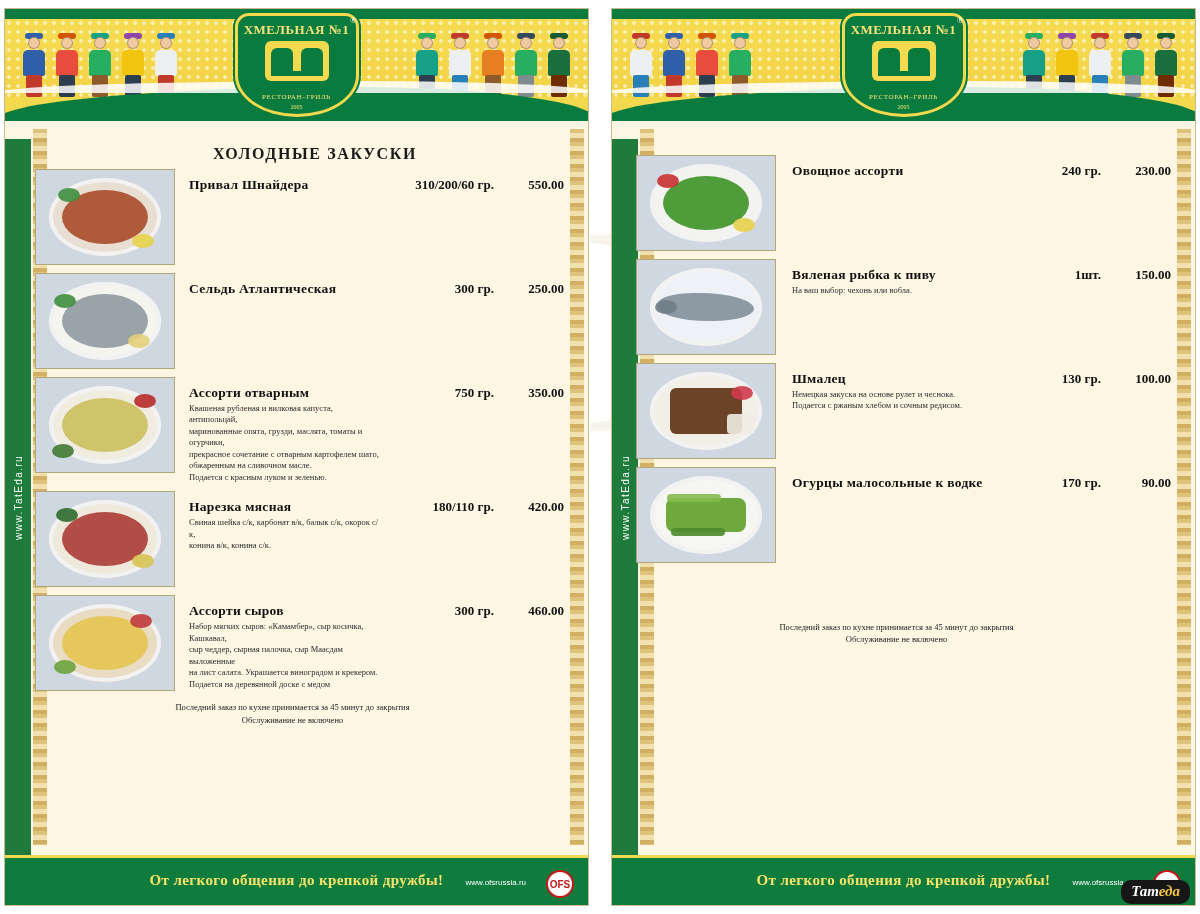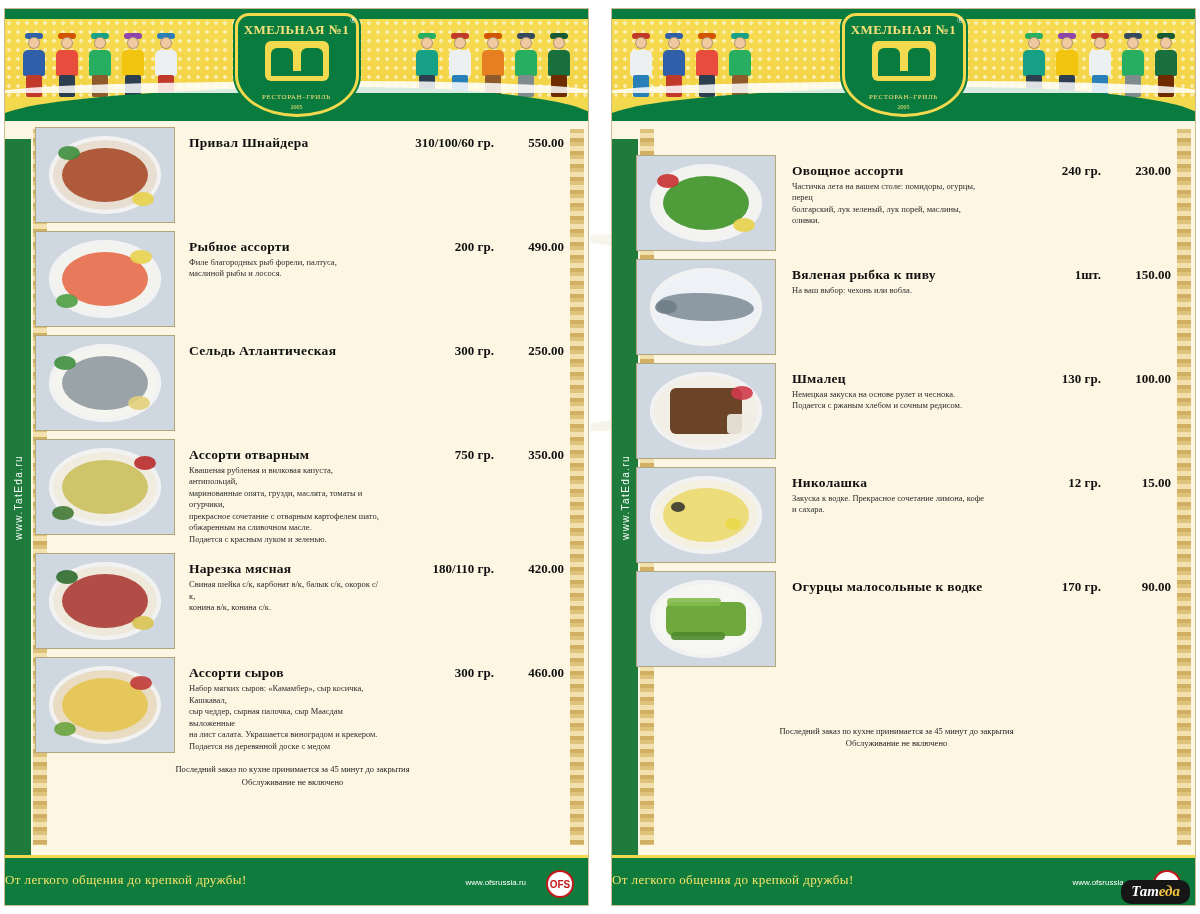--- a/index.html
+++ b/index.html
@@ -238,21 +238,22 @@
   }
 
   
   .footer {
     position: absolute; left: 0; right: 0; bottom: 0; height: 50px;
     background: #0f7b3c;
     border-top: 3px solid #f3d94e;
   }
   .footer .slogan {
     position: absolute; left: 0; right: 0; top: 14px;
-    color: #f6e36a; font-size: 13px; font-weight: normal;
+    text-align: center;
+    color: #f6e36a; font-size: 15px; font-weight: bold;
     letter-spacing: .4px;
   }
   .footer .site {
     position: absolute; right: 62px; top: 20px;
     color: #ffffff; font-size: 8px;
     font-family: "Liberation Sans", sans-serif;
   }
   .footer .ofs {
     position: absolute; right: 14px; top: 12px;
     width: 28px; height: 28px; border-radius: 50%;
@@ -379,50 +380,36 @@
       </div>
     </div>
 
     <div class="side-url">
       <span>www.TatEda.ru</span>
     </div>
     <div class="frame-band fb-left"></div>
     <div class="frame-band fb-right"></div>
 
     <div class="content">
+      <div class="section-title">ХОЛОДНЫЕ ЗАКУСКИ</div>
 
       <div class="item">
         <div class="thumb">
           <div class="plate" style="background:#e8dfd2"></div>
           <div class="food" style="background:#b05a3c"></div>
           <div class="garnish" style="background:#3f8f3f; left:22px; top:18px;"></div>
           <div class="garnish" style="background:#e8d24a; right:20px; bottom:16px;"></div>
         </div>
         <div class="item-text">
           <div class="item-name">Привал Шнайдера</div>
         </div>
-        <div class="item-weight">310/100/60 гр.</div>
+        <div class="item-weight">310/200/60 гр.</div>
         <div class="item-price">550.00</div>
       </div>
 
-      <div class="item">
-        <div class="thumb">
-          <div class="plate" style="background:#f2f2ef"></div>
-          <div class="food" style="background:#e8795a"></div>
-          <div class="garnish" style="background:#4e9e43; left:20px; bottom:18px;"></div>
-          <div class="garnish" style="background:#e9d24f; right:22px; top:18px;"></div>
-        </div>
-        <div class="item-text">
-          <div class="item-name">Рыбное ассорти</div>
-          <div class="item-desc">Филе благородных рыб форели, палтуса,
-маслиной рыбы и лосося.</div>
-        </div>
-        <div class="item-weight">200 гр.</div>
-        <div class="item-price">490.00</div>
-      </div>
 
       <div class="item">
         <div class="thumb">
           <div class="plate" style="background:#f5f5f0"></div>
           <div class="food" style="background:#9aa3a8"></div>
           <div class="garnish" style="background:#3f8f3f; left:18px; top:20px;"></div>
           <div class="garnish" style="background:#e3d07a; right:24px; bottom:20px;"></div>
         </div>
         <div class="item-text">
           <div class="item-name">Сельдь Атлантическая</div>
@@ -591,22 +578,20 @@
 
       <div class="item">
         <div class="thumb">
           <div class="plate" style="background:#f3f3ef"></div>
           <div class="food" style="background:#4f9c3a"></div>
           <div class="garnish" style="background:#c93030; left:20px; top:18px;"></div>
           <div class="garnish" style="background:#e7d24a; right:20px; bottom:18px;"></div>
         </div>
         <div class="item-text">
           <div class="item-name">Овощное ассорти</div>
-          <div class="item-desc">Частичка лета на вашем столе: помидоры, огурцы, перец
-болгарский, лук зеленый, лук порей, маслины, оливки.</div>
         </div>
         <div class="item-weight">240 гр.</div>
         <div class="item-price">230.00</div>
       </div>
 
       <div class="item">
         <div class="thumb">
           <div class="plate" style="background:#eef2f6"></div>
           <div class="food" style="background:#8d9aa3; width:96px; height:28px; border-radius:40% 60% 45% 55%;"></div>
           <div class="garnish" style="background:#6f7d86; left:18px; top:40px;"></div>
@@ -628,34 +613,20 @@
         </div>
         <div class="item-text">
           <div class="item-name">Шмалец</div>
           <div class="item-desc">Немецкая закуска на основе рулет и чеснока.
 Подается с ржаным хлебом и сочным редисом.</div>
         </div>
         <div class="item-weight">130 гр.</div>
         <div class="item-price">100.00</div>
       </div>
 
-      <div class="item">
-        <div class="thumb">
-          <div class="plate" style="background:#f4f0e2"></div>
-          <div class="food" style="background:#eddc7a"></div>
-          <div class="garnish" style="background:#3a3a30; left:34px; top:34px; width:14px; height:10px;"></div>
-          <div class="garnish" style="background:#e9d84a; right:34px; bottom:32px; width:16px; height:12px;"></div>
-        </div>
-        <div class="item-text">
-          <div class="item-name">Николашка</div>
-          <div class="item-desc">Закуска к водке. Прекрасное сочетание лимона, кофе и сахара.</div>
-        </div>
-        <div class="item-weight">12 гр.</div>
-        <div class="item-price">15.00</div>
-      </div>
 
       <div class="item">
         <div class="thumb">
           <div class="plate" style="background:#f6f6f2"></div>
           <div class="food" style="background:#6fa83c; width:80px; height:34px; border-radius:8px;"></div>
           <div class="garnish" style="background:#84bb4e; left:30px; top:26px; width:54px; height:8px; border-radius:4px;"></div>
           <div class="garnish" style="background:#4e8a2d; left:34px; bottom:26px; width:54px; height:8px; border-radius:4px;"></div>
         </div>
         <div class="item-text">
           <div class="item-name">Огурцы малосольные к водке</div>

